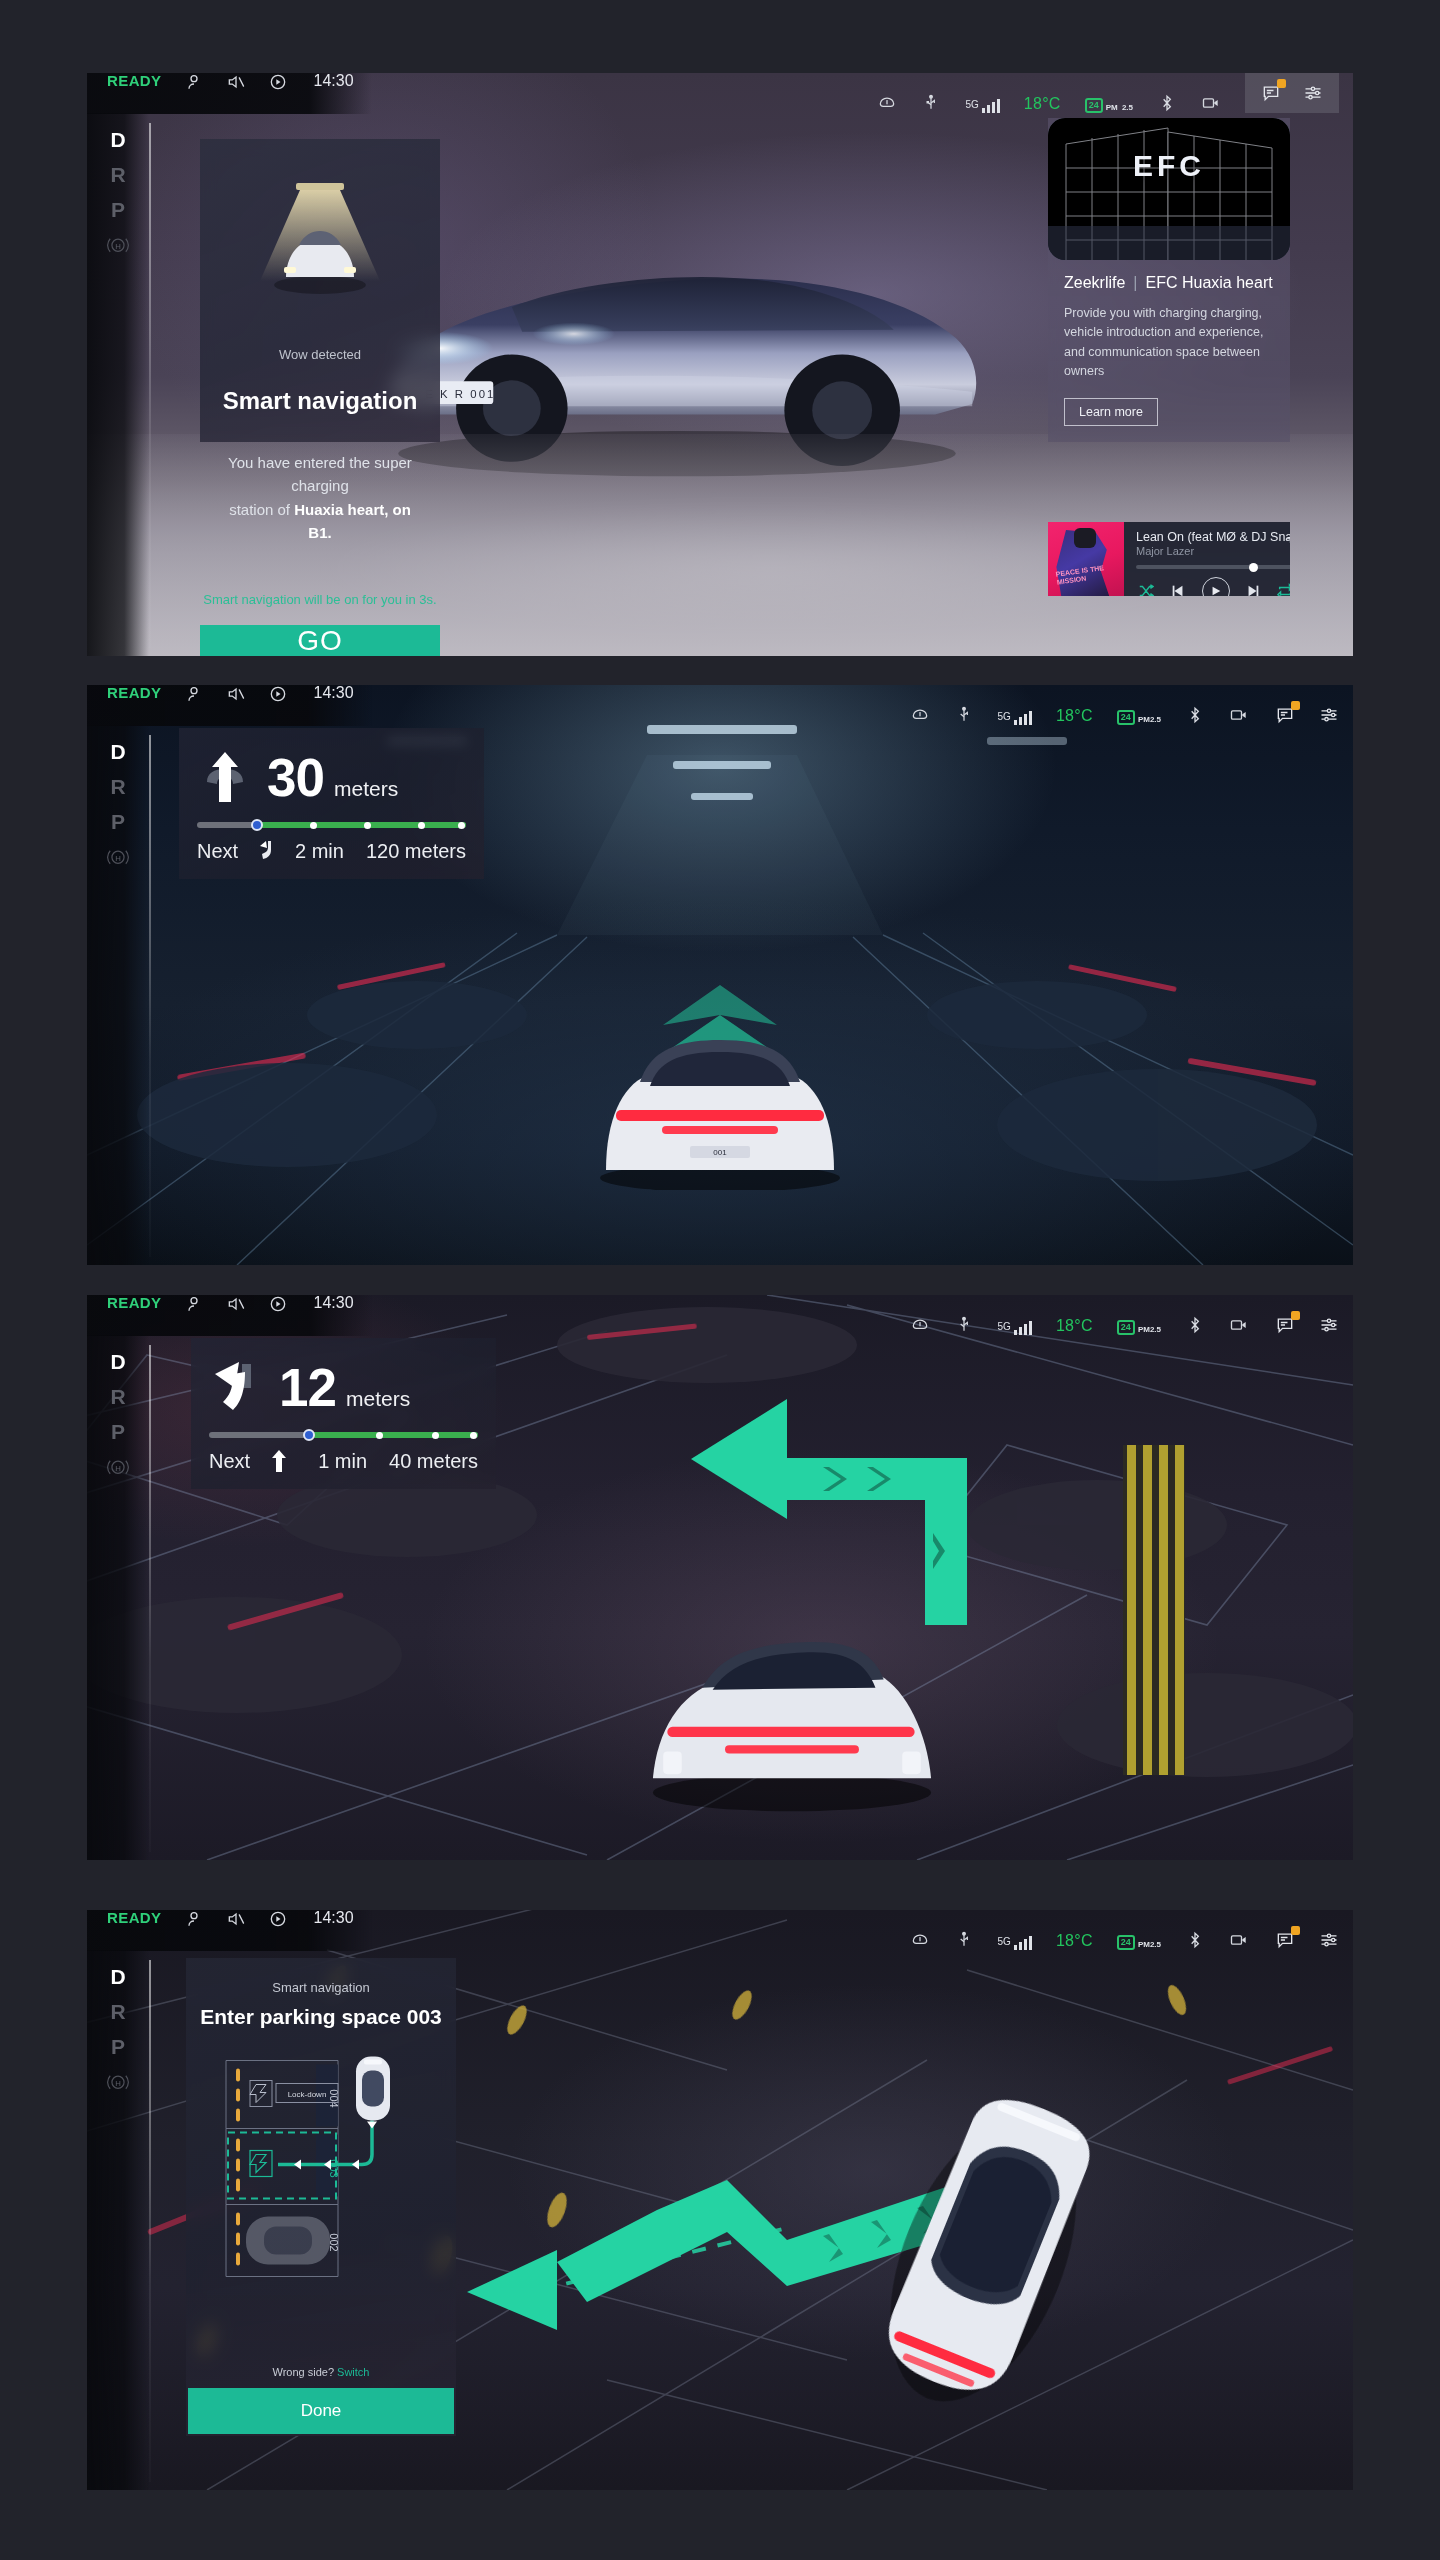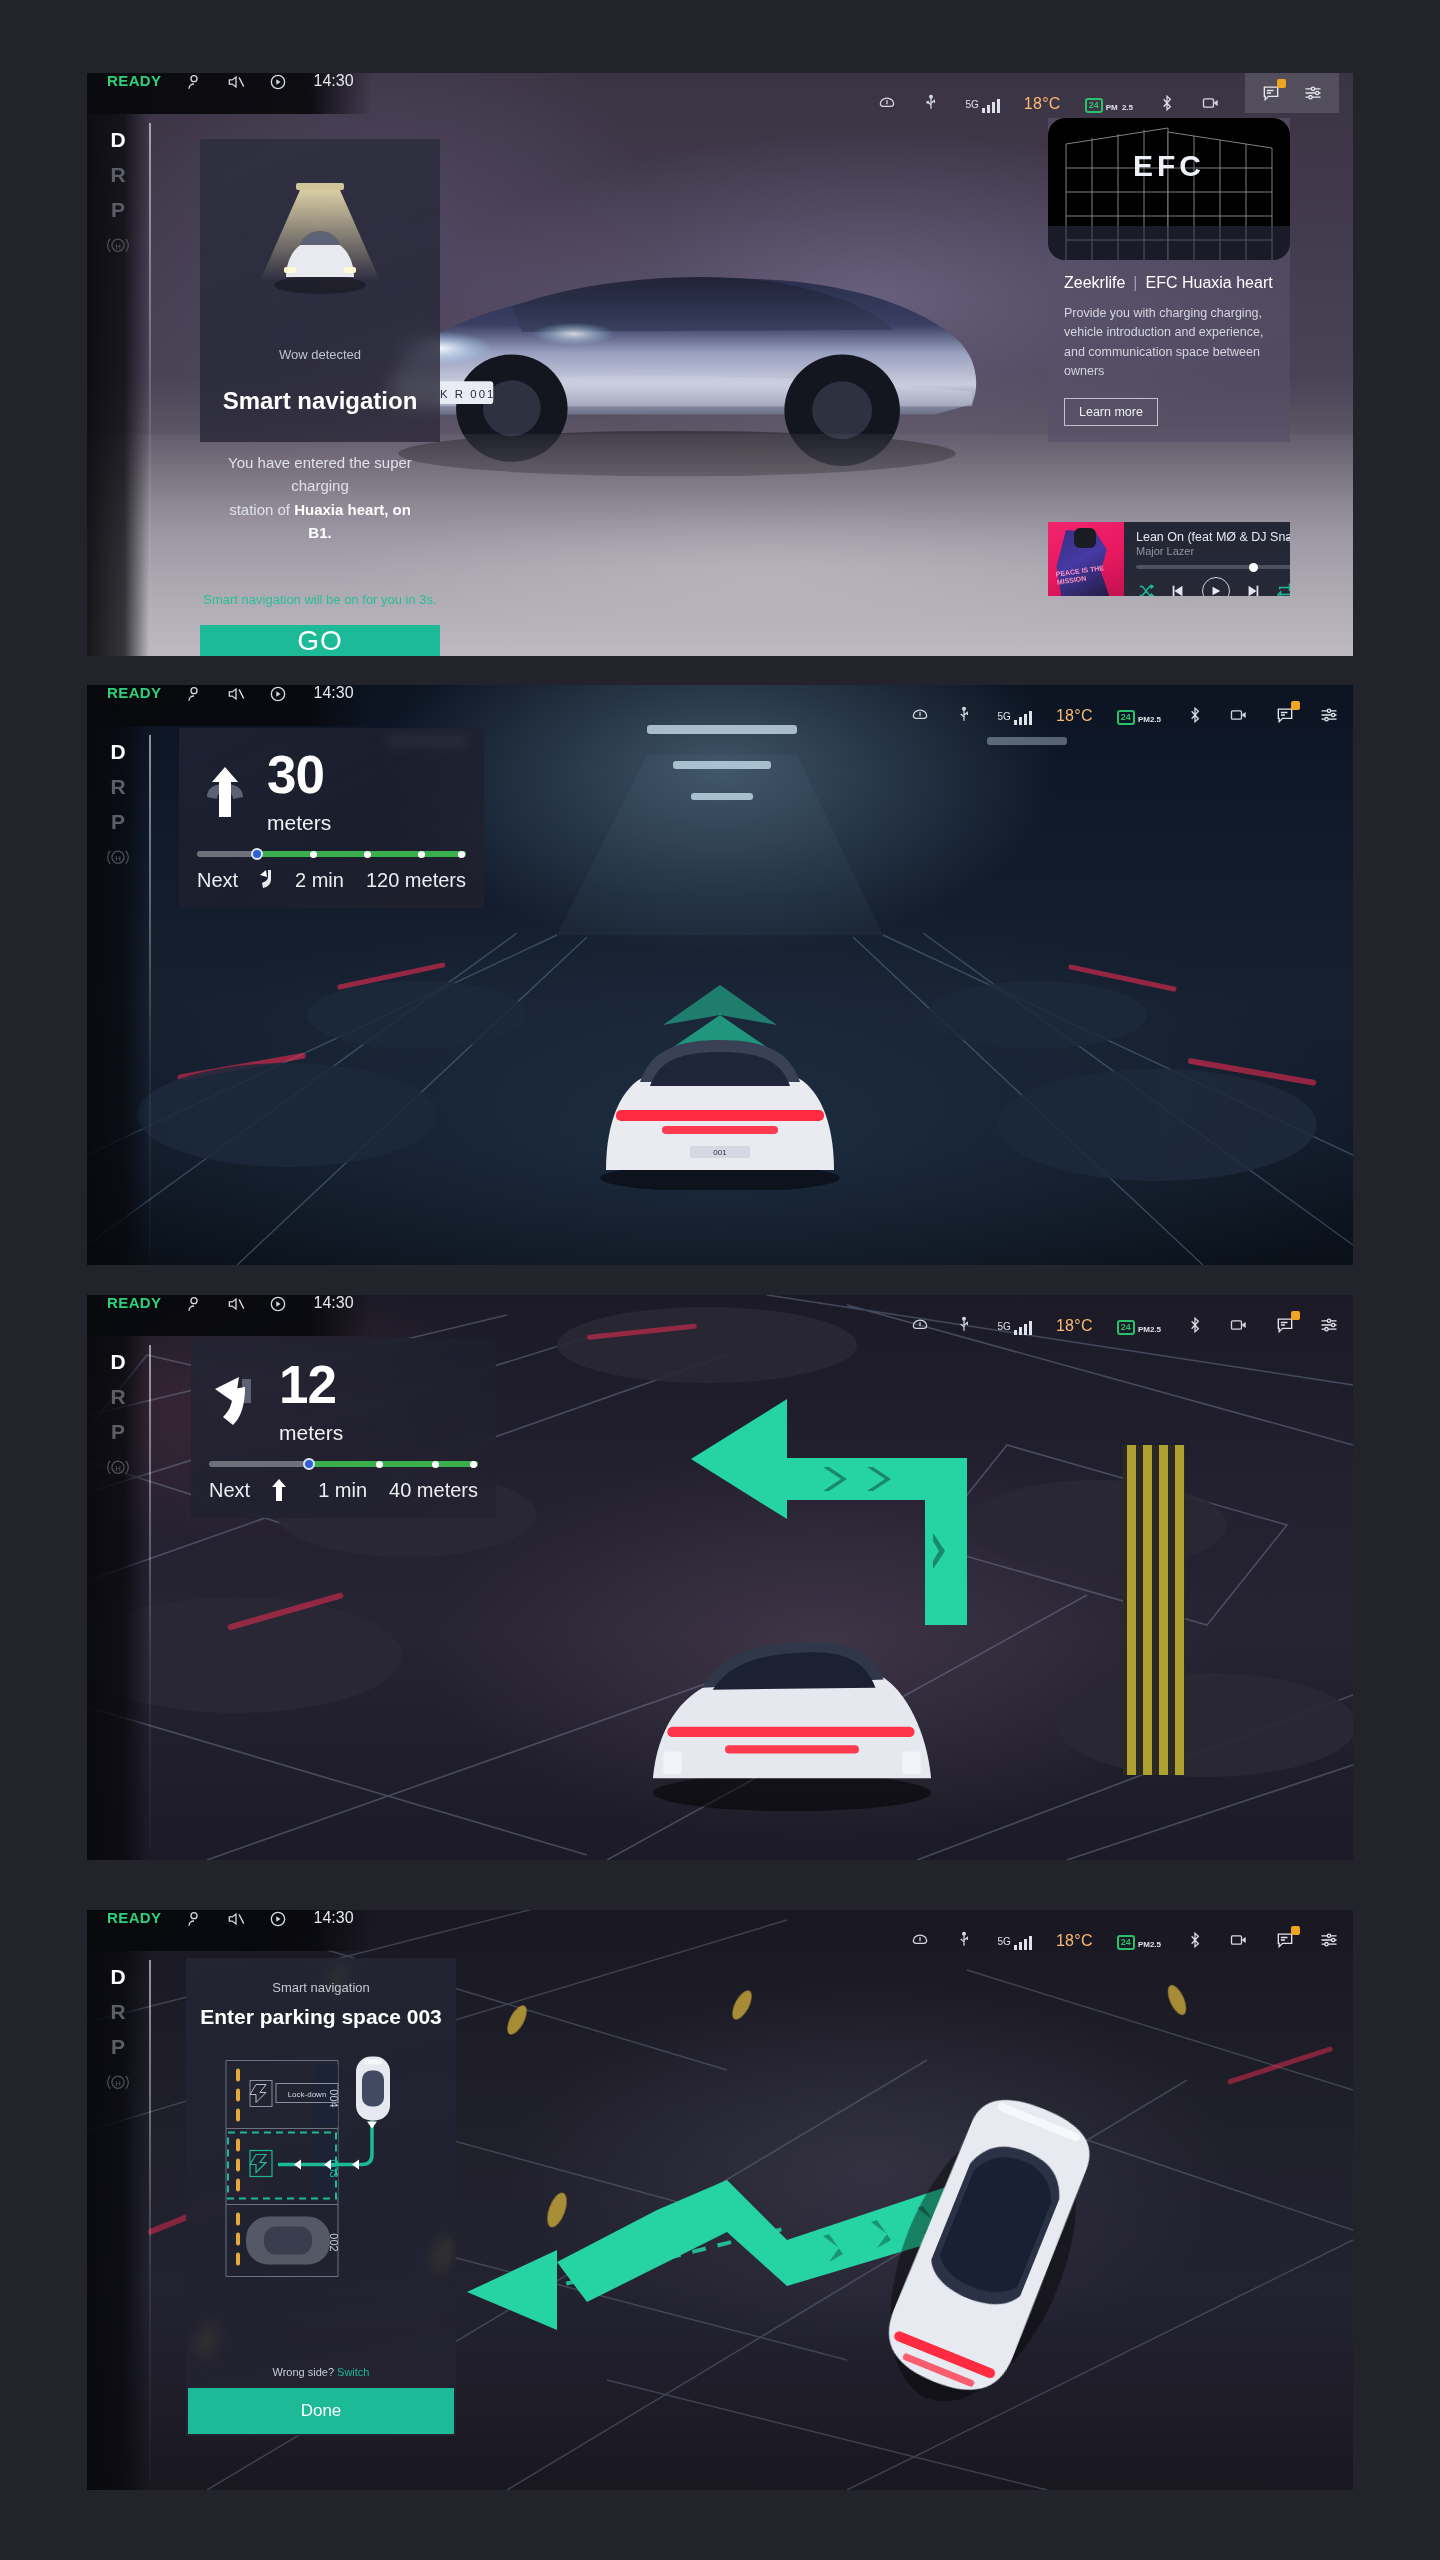--- a/index.html
+++ b/index.html
@@ -76,21 +76,21 @@
     height:42px; padding:0 18px 0 20px;
     background: linear-gradient(90deg, rgba(8,9,13,.96) 0%, rgba(8,9,13,.92) 78%, rgba(8,9,13,0) 100%);
   }
   .ready { color:#2fd07a; font-weight:bold; font-size:15px; letter-spacing:.4px; }
   .sb-icon { width:20px; height:20px; display:block; }
   .sb-time { color:#e6e8ee; font-size:16px; margin-left:4px; }
   .sb-right {
     position:absolute; right:0; top:0; height:40px;
     display:flex; align-items:flex-end; gap:24px; padding-right:14px;
   }
-  .temp { font-size:16px; color:#fdba74; letter-spacing:.3px; }
+  .temp { font-size:16px; color:#22c55e; letter-spacing:.3px; }
   .airq { display:flex; align-items:flex-end; gap:3px; }
   .airq-badge {
     border:2px solid #28c26a; color:#28c26a; font-size:9px; font-weight:bold;
     padding:0px 2px; border-radius:3px; line-height:11px;
   }
   .pm { font-size:8px; line-height:8px; color:#dfe2e8; font-weight:bold; text-align:center;}
   .sb-tray { display:flex; align-items:center; gap:22px; height:40px; padding:0 16px;
              background: rgba(118,118,128,.40); }
   .badge-dot { position:absolute; top:-4px; right:-5px; width:9px; height:9px;
                background:#f0a522; border-radius:2px; }
@@ -115,21 +115,21 @@
 
   
   .card-nav {
     position:absolute; z-index:30;
     background: linear-gradient(150deg, rgba(34,36,52,.80) 0%, rgba(30,32,46,.76) 55%, rgba(36,33,46,.74) 100%);
     backdrop-filter: blur(6px);
   }
 
   .navrow { display:flex; align-items:center; gap:14px; padding:20px 18px 8px 18px; }
   .turn-icon { width:56px; height:58px; flex:none; }
-  .dist { display:flex; align-items:baseline; gap:10px;flex-direction:column; }
+  .dist { display:flex; align-items:baseline; gap:10px; }
   .dist-num { font-size:53px; font-weight:bold; color:#fff; line-height:1; letter-spacing:-1px; }
   .dist-unit { font-size:21px; color:#f0f1f4; }
 
   .progress { margin:6px 18px 0 18px; position:relative; height:9px; }
   .p-track { position:absolute; left:0; right:0; top:2px; height:6px; background:#6e717a; border-radius:3px; }
   .p-fill  { position:absolute; top:2px; height:6px; background:#3aaf4e; border-radius:3px; }
   .p-node  { position:absolute; top:1.5px; width:7px; height:7px; border-radius:50%; background:#fff; }
   .p-head  { position:absolute; top:-1px; width:12px; height:12px; border-radius:50%;
              background:#2f5fd0; border:2px solid #dfe6f5; }
 

